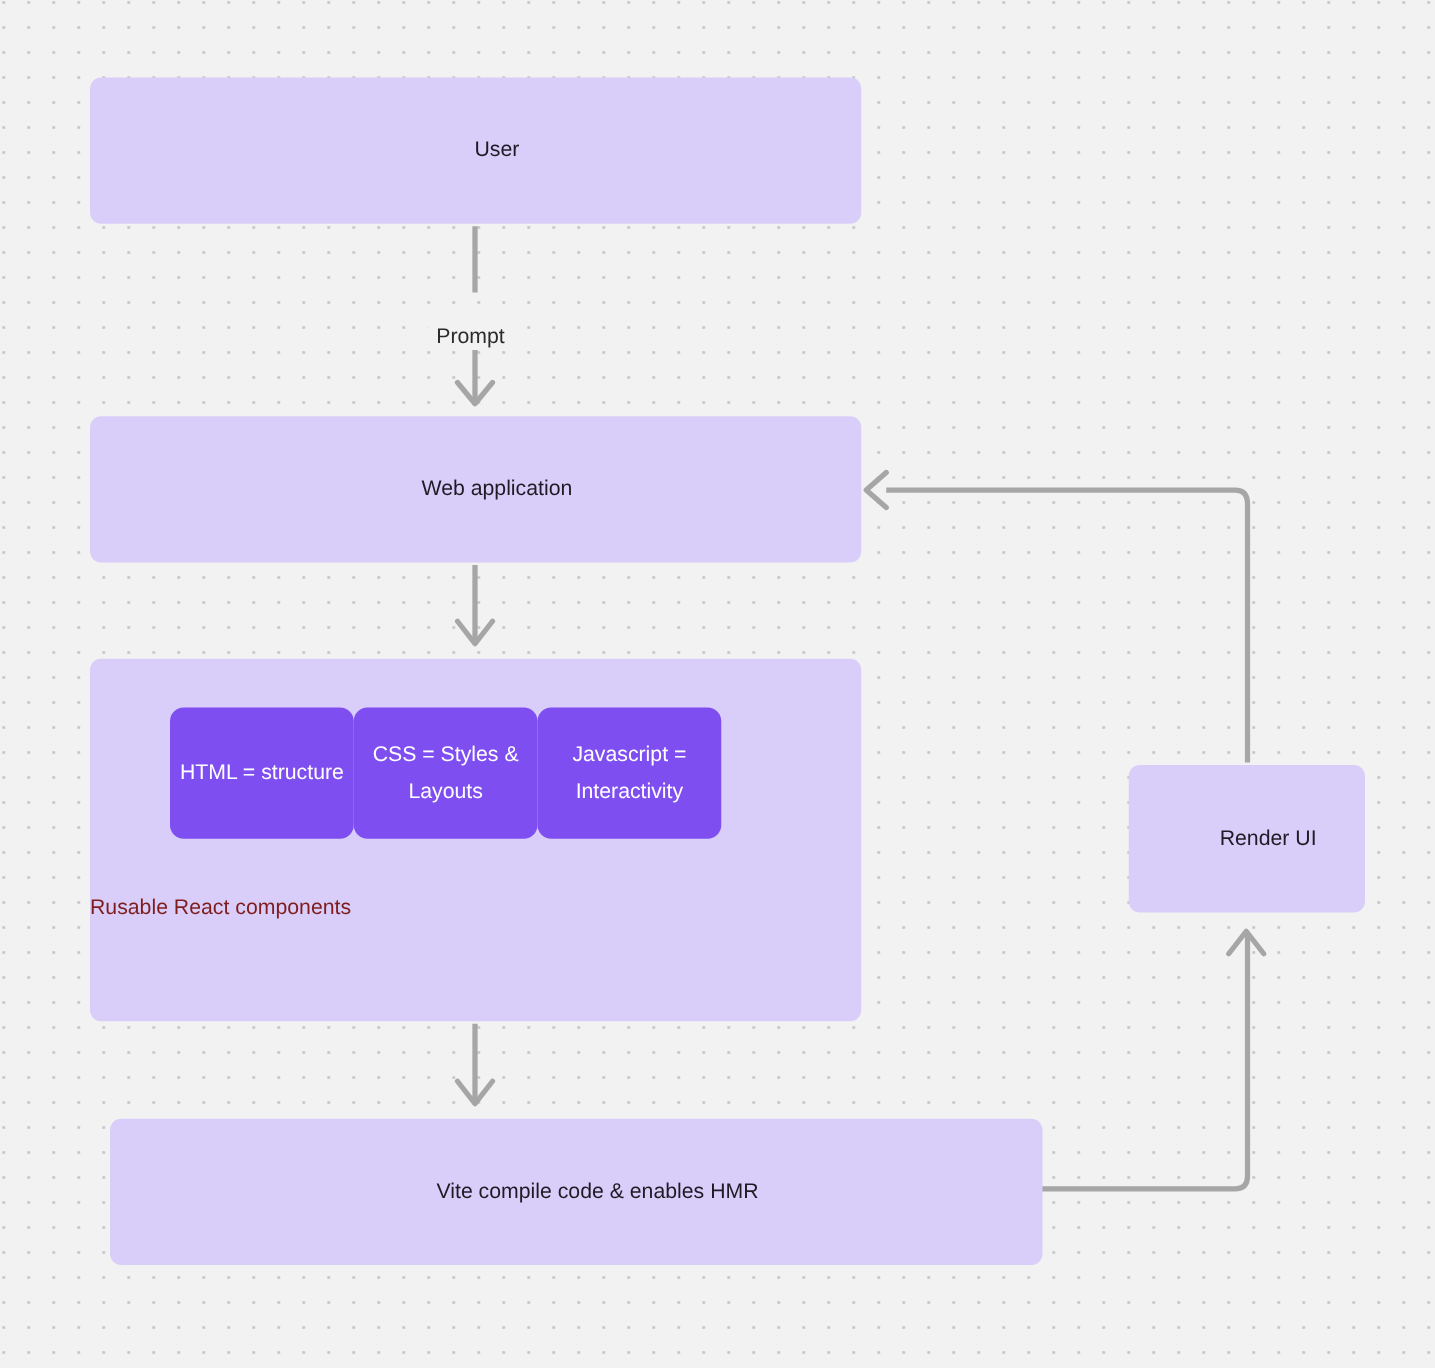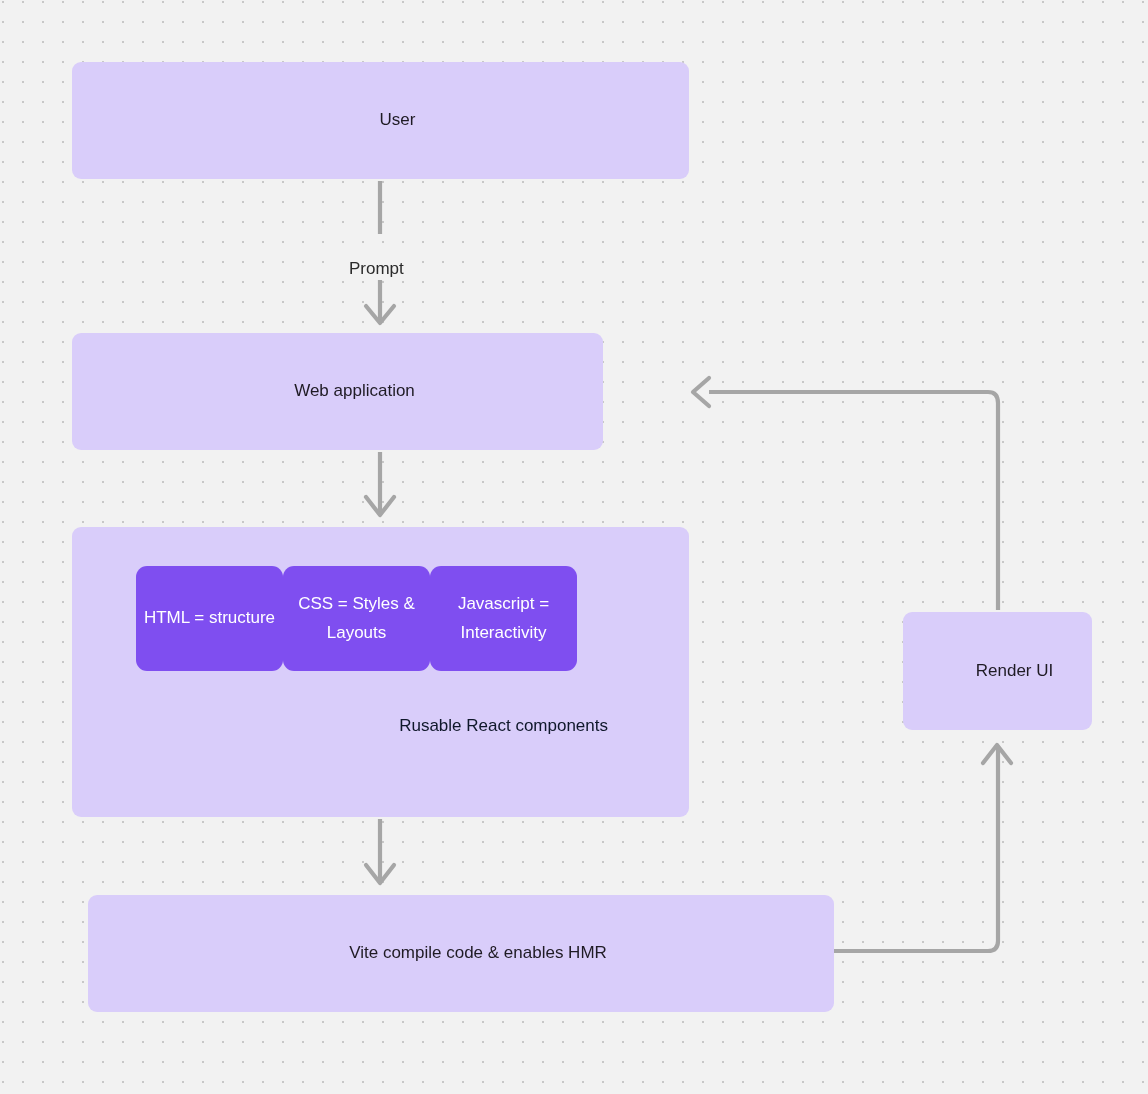--- a/index.html
+++ b/index.html
@@ -43,21 +43,21 @@
     padding-left: 34px;
   }
 
   .node-label {
     display: block;
     padding: 0 10px;
   }
 
   
   #node-user          { left: 72px;  top: 62px;  width: 617px; height: 117px; }
-  #node-webapp        { left: 72px;  top: 333px; width: 531px; height: 117px; }
+  #node-webapp        { left: 72px;  top: 333px; width: 617px; height: 117px; }
   #node-components    { left: 72px;  top: 527px; width: 617px; height: 290px;
                         display: block; }
   #node-vite          { left: 88px;  top: 895px; width: 746px; height: 117px; }
   #node-render        { left: 903px; top: 612px; width: 189px; height: 118px; }
 
   
   .chips-row {
     position: absolute;
     left: 64px;
     top: 39px;
@@ -76,23 +76,23 @@
     justify-content: center;
     text-align: center;
   }
   .chip-label { display: block; padding: 0 6px; }
 
   .group-caption {
     position: absolute;
     left: 0;
     top: 188px;
     width: 536px;
-    text-align: right;
+    text-align: left;
     font-size: 17px;
-    color: #0f172a;
+    color: #7f1d1d;
   }
 
   
   .edge-layer {
     position: absolute;
     inset: 0;
     width: 1148px;
     height: 1094px;
     z-index: 2;
     pointer-events: none;

